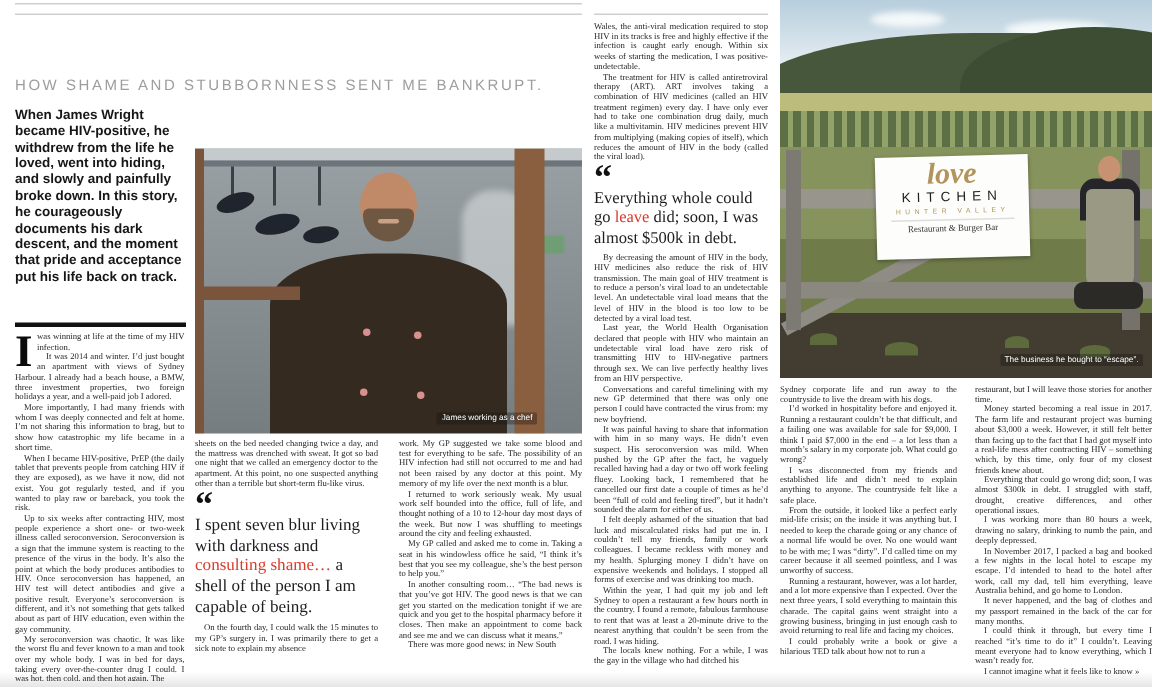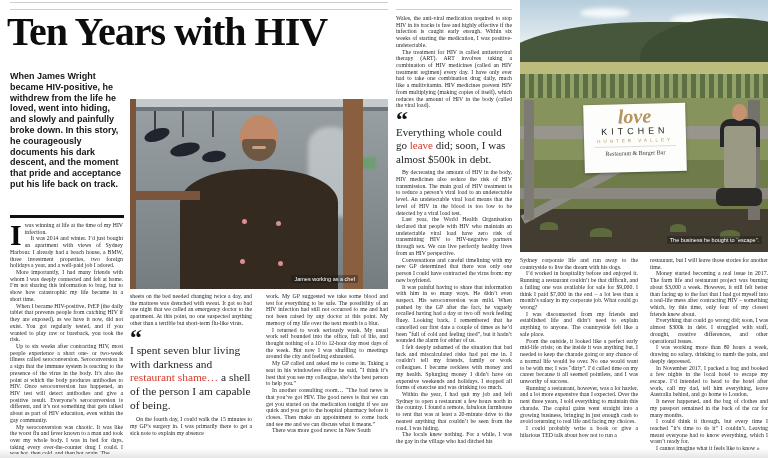--- a/index.html
+++ b/index.html
@@ -136,21 +136,21 @@
 </style>
 </head>
 <body>
 
 <div class="page">
 
   <div class="rule rule-a"></div>
   <div class="rule rule-b"></div>
   <div class="rule rule-c"></div>
 
-  <h1 class="title">Ten Years with HIV</h1>
+  <div class="subtitle">HOW SHAME AND STUBBORNNESS SENT ME BANKRUPT.</div>
 
   <p class="intro">When James Wright became HIV-positive, he withdrew from the life he loved, went into hiding, and slowly and painfully broke down. In this story, he courageously documents his dark descent, and the moment that pride and acceptance put his life back on track.</p>
   <div class="intro-divider"></div>
 
   <div class="col col1">
     <p><span class="dropcap">I</span><span>was winning at life at the time of my HIV infection.</span></p>
     <p>It was 2014 and winter. I’d just bought an apartment with views of Sydney Harbour. I already had a beach house, a BMW, three investment properties, two foreign holidays a year, and a well-paid job I adored.</p>
     <p>More importantly, I had many friends with whom I was deeply connected and felt at home. I’m not sharing this information to brag, but to show how catastrophic my life became in a short time.</p>
     <p>When I became HIV-positive, PrEP (the daily tablet that prevents people from catching HIV if they are exposed), as we have it now, did not exist. You got regularly tested, and if you wanted to play raw or bareback, you took the risk.</p>
     <p>Up to six weeks after contracting HIV, most people experience a short one- or two-week illness called seroconversion. Seroconversion is a sign that the immune system is reacting to the presence of the virus in the body. It’s also the point at which the body produces antibodies to HIV. Once seroconversion has happened, an HIV test will detect antibodies and give a positive result. Everyone’s seroconversion is different, and it’s not something that gets talked about as part of HIV education, even within the gay community.</p>
@@ -179,21 +179,21 @@
     <div class="post-l"></div>
     <div class="post-r"></div>
     <div class="beam"></div>
     <div class="caption">James working as a chef</div>
   </div>
 
   <div class="col col2">
     <p>sheets on the bed needed changing twice a day, and the mattress was drenched with sweat. It got so bad one night that we called an emergency doctor to the apartment. At this point, no one suspected anything other than a terrible but short-term flu-like virus.</p>
     <blockquote class="pq pq1">
       <span class="qmark">“</span>
-      <p><span>I spent seven blur living with darkness and </span><span class="red">restaurant shame…</span><span> a shell of the person I am capable of being.</span></p>
+      <p><span>I spent seven blur living with darkness and </span><span class="red">consulting shame…</span><span> a shell of the person I am capable of being.</span></p>
     </blockquote>
     <p>On the fourth day, I could walk the 15 minutes to my GP’s surgery in. I was primarily there to get a sick note to explain my absence</p>
   </div>
 
   <div class="col col3">
     <p>work. My GP suggested we take some blood and test for everything to be safe. The possibility of an HIV infection had still not occurred to me and had not been raised by any doctor at this point. My memory of my life over the next month is a blur.</p>
     <p>I returned to work seriously weak. My usual work self bounded into the office, full of life, and thought nothing of a 10 to 12-hour day most days of the week. But now I was shuffling to meetings around the city and feeling exhausted.</p>
     <p>My GP called and asked me to come in. Taking a seat in his windowless office he said, “I think it’s best that you see my colleague, she’s the best person to help you.”</p>
     <p>In another consulting room… “The bad news is that you’ve got HIV. The good news is that we can get you started on the medication tonight if we are quick and you get to the hospital pharmacy before it closes. Then make an appointment to come back and see me and we can discuss what it means.”</p>
     <p>There was more good news: in New South</p>

